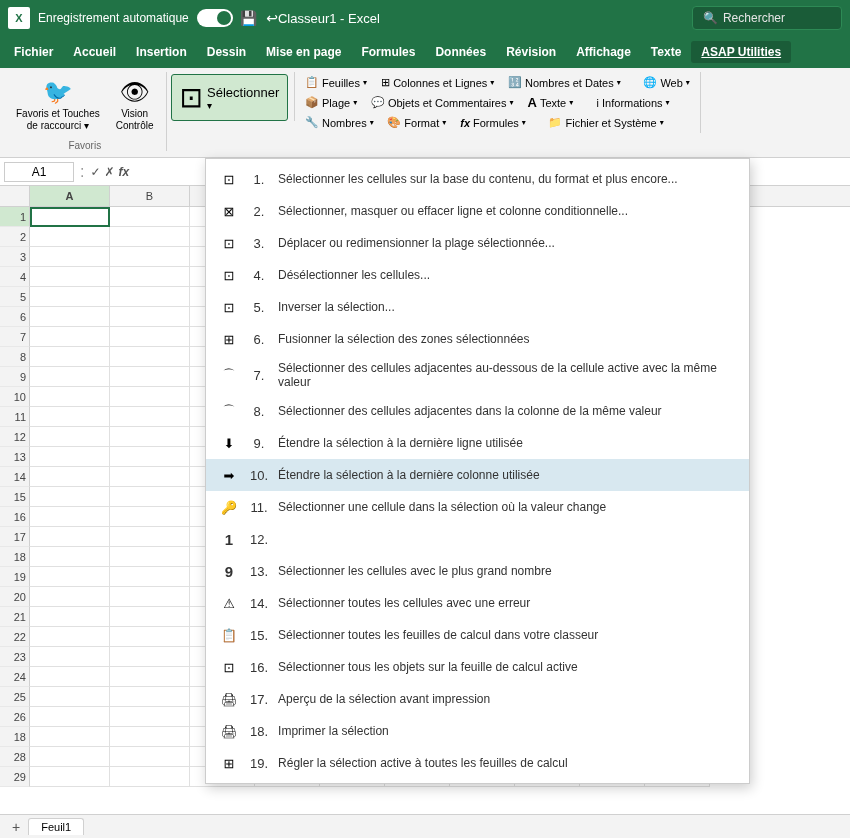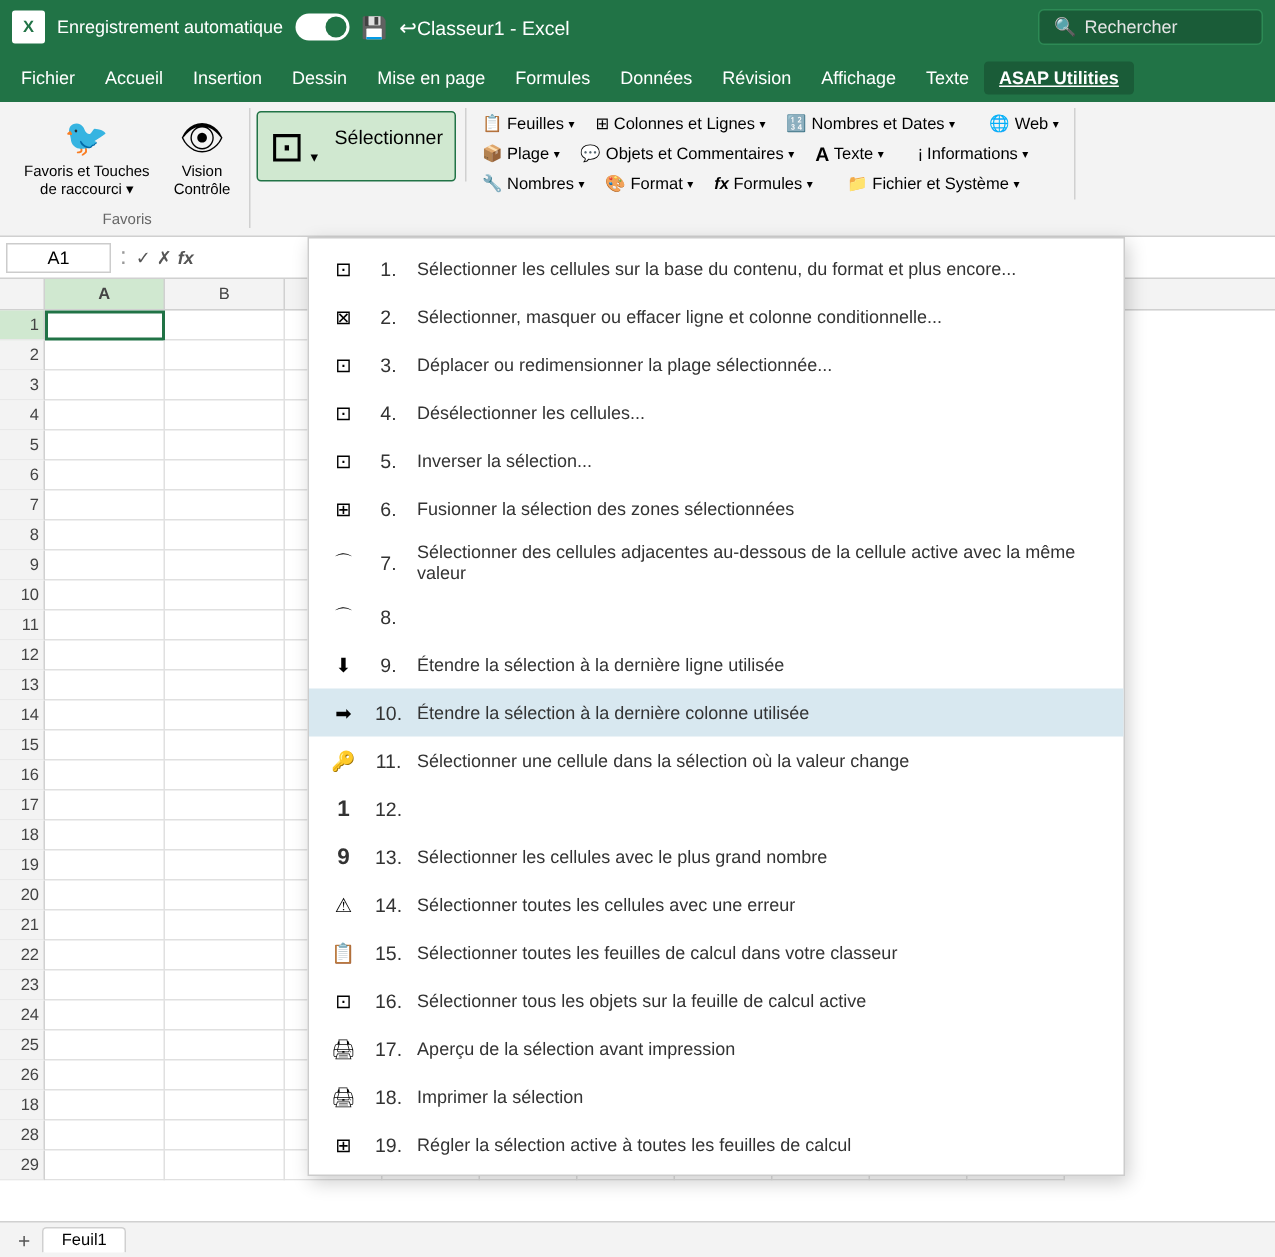--- a/index.html
+++ b/index.html
@@ -41,20 +41,21 @@
       align-items: center;
       padding: 0 4px;
       color: white;
       font-size: 12px;
     }
     .menu-item {
       padding: 4px 10px;
       cursor: pointer;
       border-radius: 3px;
       white-space: nowrap;
+      font-weight: bold;
     }
     .menu-item.active { background: #1a5c38; }
     .menu-item.asap { font-weight: bold; }
 
     
     .ribbon {
       background: #f3f3f3;
       border-bottom: 1px solid #d0d0d0;
       padding: 4px 8px 0 8px;
       min-height: 90px;
@@ -195,21 +196,21 @@
           <span class="ribbon-btn-label">Vision<br>Contrôle</span>
         </div>
       </div>
       <div class="ribbon-group-label">Favoris</div>
     </div>
 
     <div style="display:flex; flex-direction:column; border-right:1px solid #d0d0d0; padding:2px 6px 0 4px; align-items:center;">
       <div class="ribbon-btn active" style="flex-direction:row; gap:4px; padding:6px 8px; align-items:center;">
         <span style="font-size:28px;">⊡</span>
         <div style="display:flex; flex-direction:column; align-items:flex-start;">
-          <span style="font-size:13px; font-weight:500;margin-left:16px;">Sélectionner</span>
+          <span style="font-size:13px; font-weight:500;">Sélectionner</span>
           <span style="font-size:10px;">▾</span>
         </div>
       </div>
     </div>
 
     <div style="display:flex; flex-direction:column; gap:2px; padding:2px 4px; border-right:1px solid #d0d0d0;">
       <div class="ribbon-row">
         <div class="ribbon-small-btn">
           <span>📋</span>
           <span>Feuilles</span>
@@ -722,20 +723,21 @@
       <div class="item-text">Fusionner la sélection des zones sélectionnées</div>
     </div>
     <div class="dropdown-item">
       <div class="item-icon">⌒</div>
       <div class="item-num">7.</div>
       <div class="item-text">Sélectionner des cellules adjacentes au-dessous de la cellule active avec la même valeur</div>
     </div>
     <div class="dropdown-item">
       <div class="item-icon">⌒</div>
       <div class="item-num">8.</div>
+      <div class="item-text">Sélectionner des cellules adjacentes dans la colonne de la même valeur</div>
     </div>
     <div class="dropdown-item">
       <div class="item-icon">⬇</div>
       <div class="item-num">9.</div>
       <div class="item-text">Étendre la sélection à la dernière ligne utilisée</div>
     </div>
     <div class="dropdown-item highlighted">
       <div class="item-icon">➡</div>
       <div class="item-num">10.</div>
       <div class="item-text">Étendre la sélection à la dernière colonne utilisée</div>

